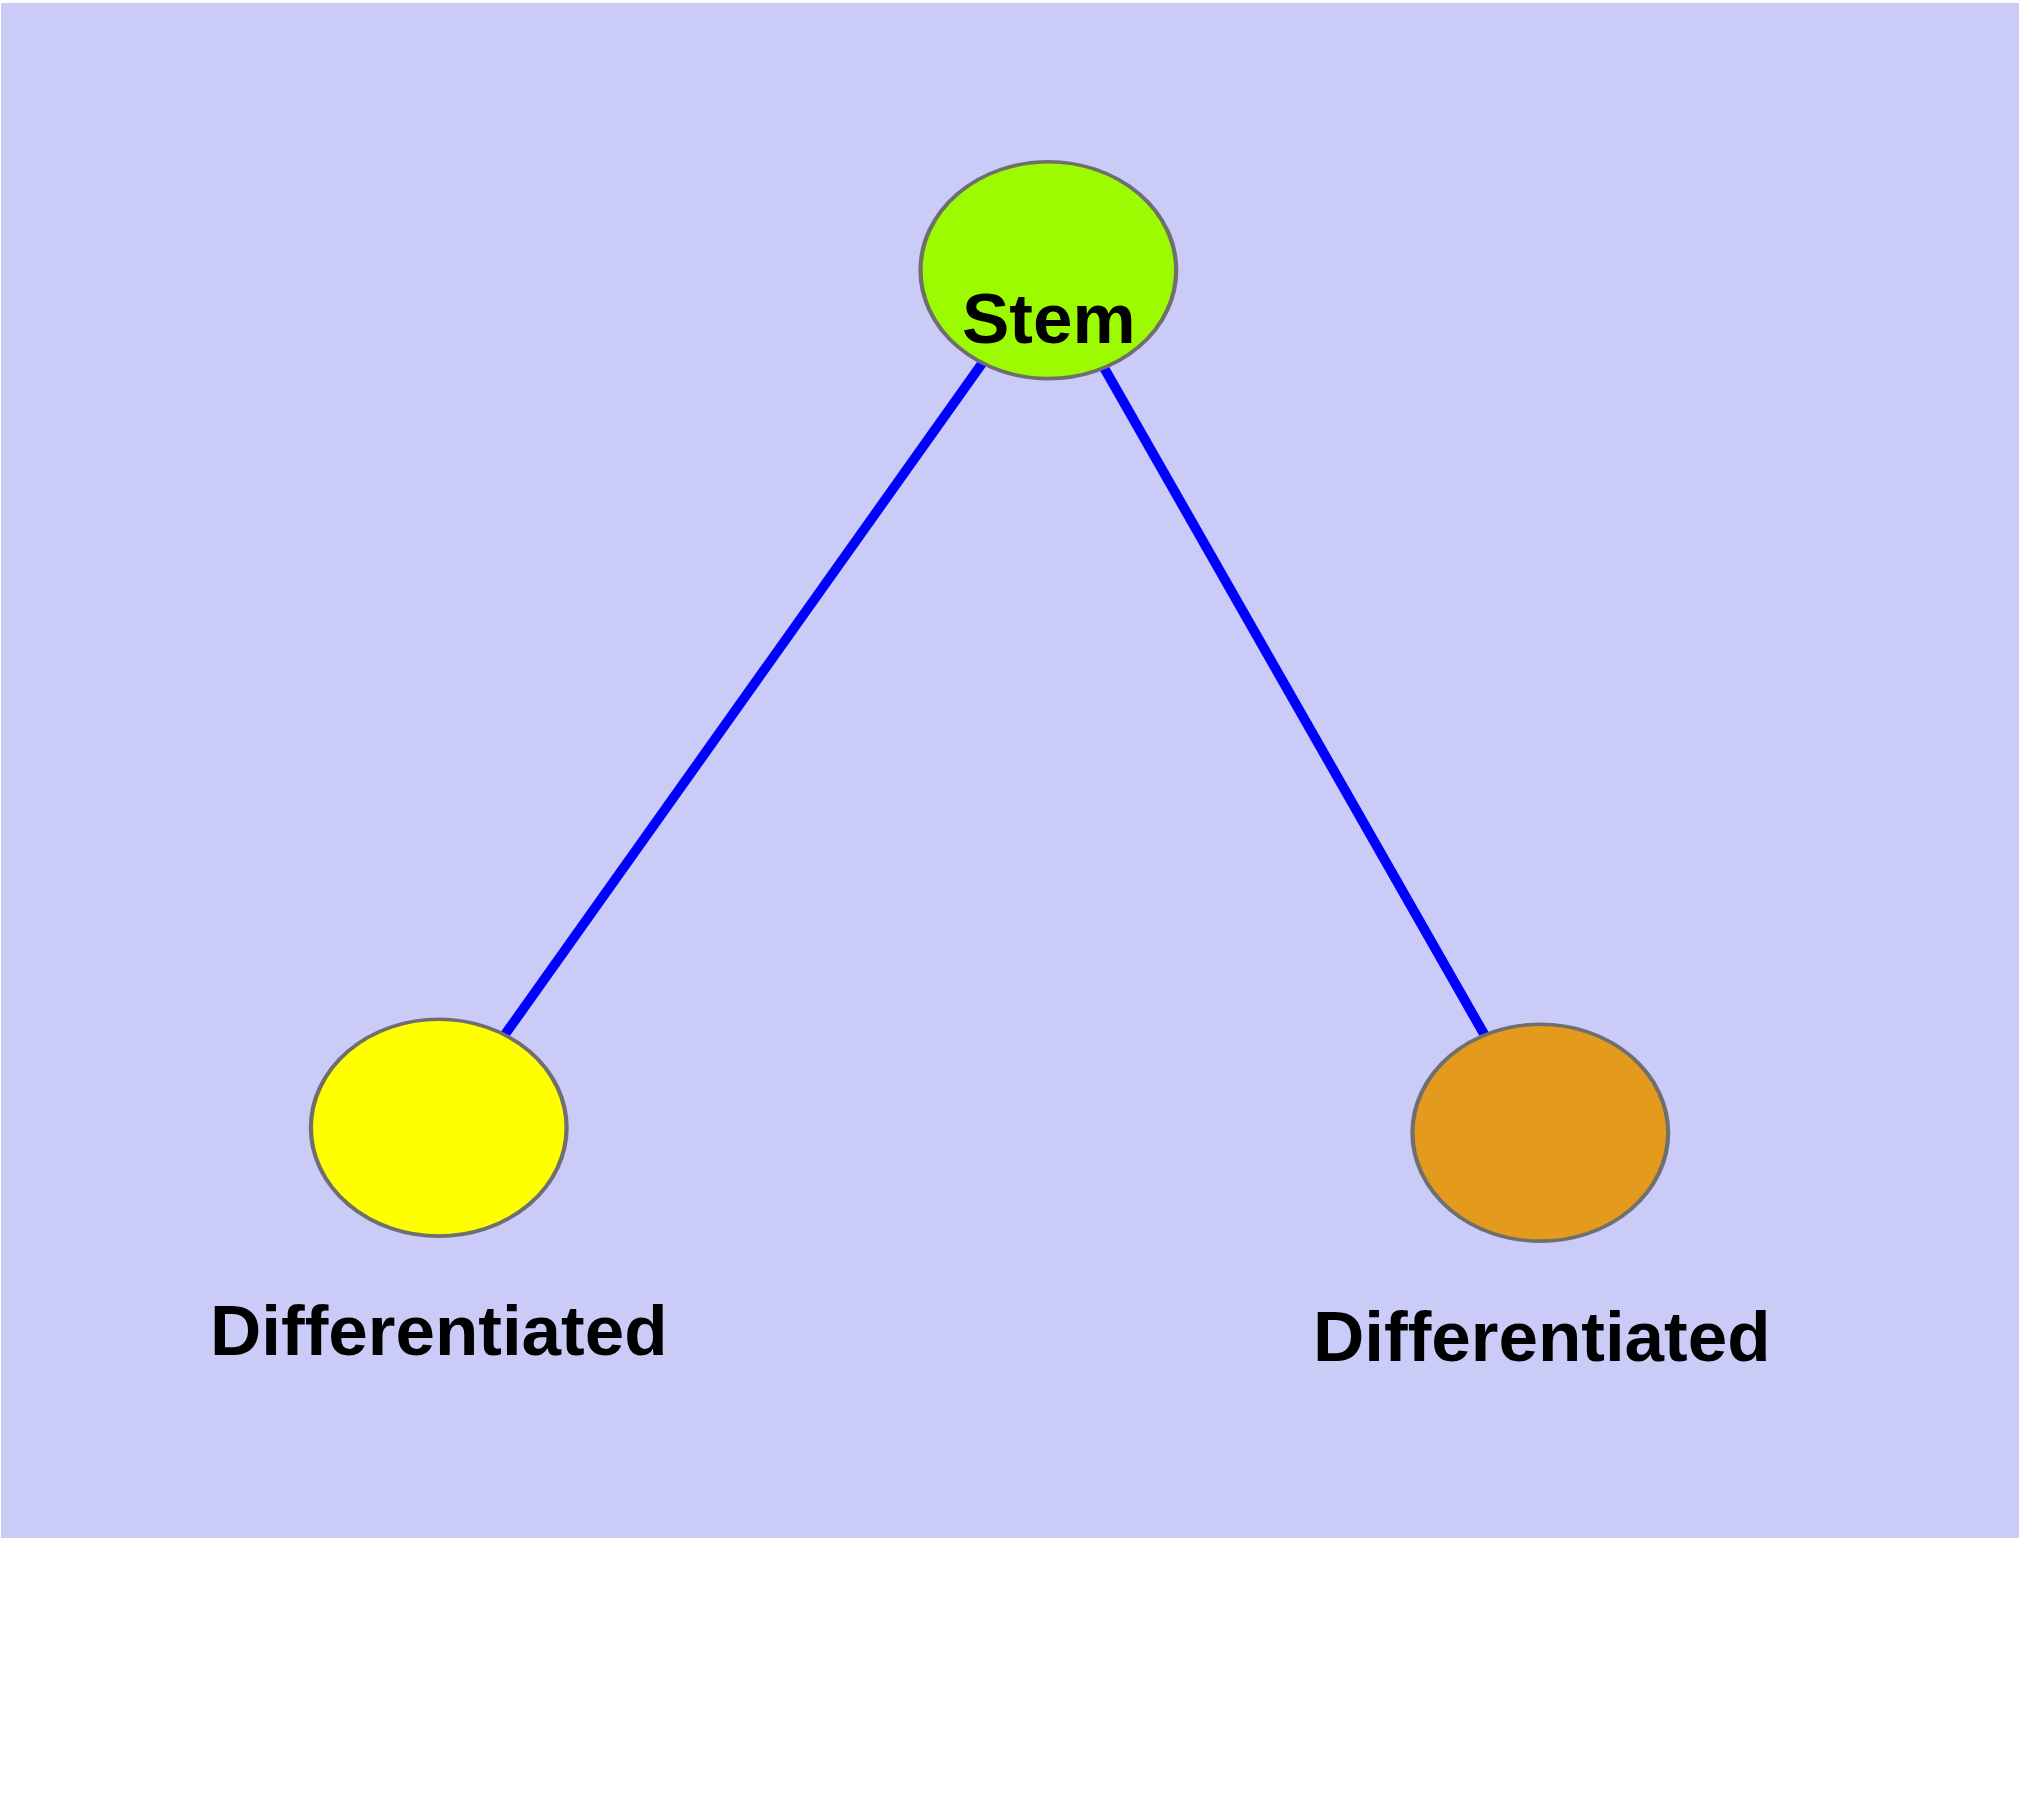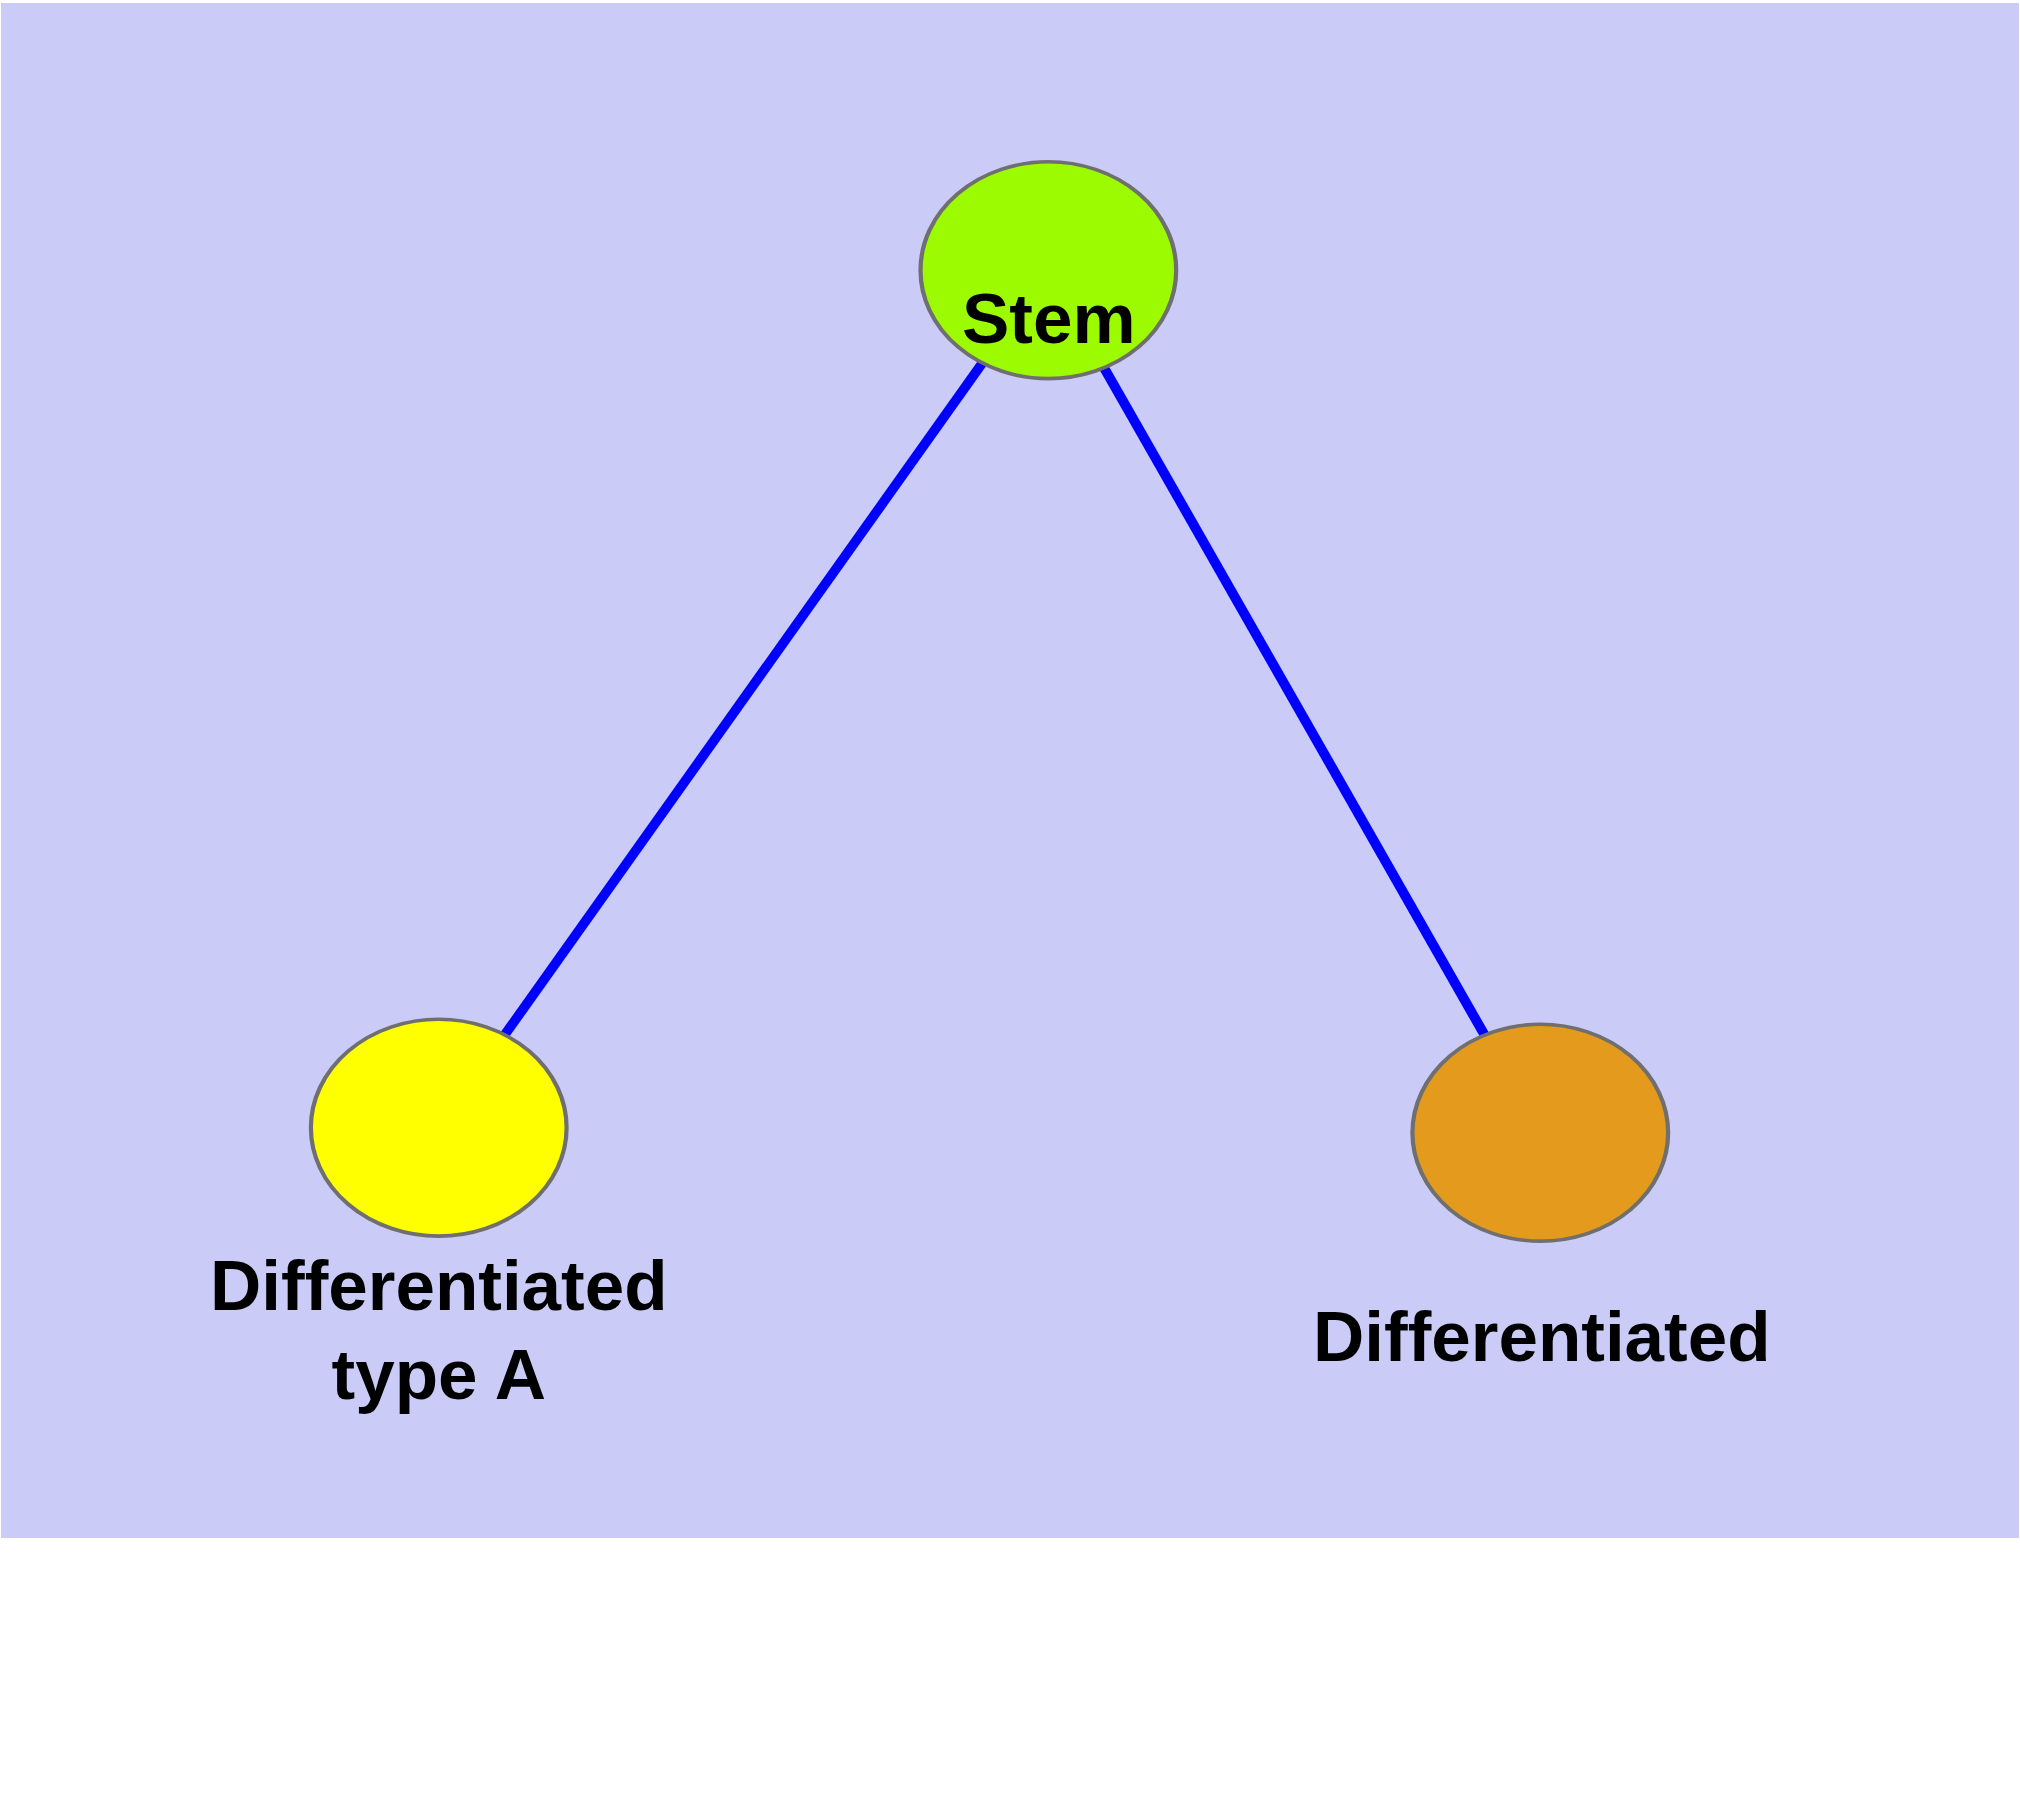--- a/index.html
+++ b/index.html
@@ -61,21 +61,20 @@
       <circle cx="517" cy="1566" r="151" stroke-width="5" fill="#FFFF00" stroke="#6F6F6F"></circle>
       <circle cx="1818" cy="1573" r="151" stroke-width="5" fill="#E49A1D" stroke="#6F6F6F"></circle>
     </svg>
 
     <div class="node-label" style="left: 1048px; top: 315px; color: rgb(0, 0, 0);">
       <span class="line">Stem</span>
     </div>
 
     <div class="node-label" style="left: 438px; top: 1327px; color: rgb(0, 0, 0);">
       <span class="line">Differentiated</span>
-      <span class="line">type A</span>
     </div>
 
     <div class="node-label" style="left: 1541px; top: 1333px; color: rgb(0, 0, 0);">
       <span class="line">Differentiated</span>
     </div>
 
   </div>
 </div>
 
 

